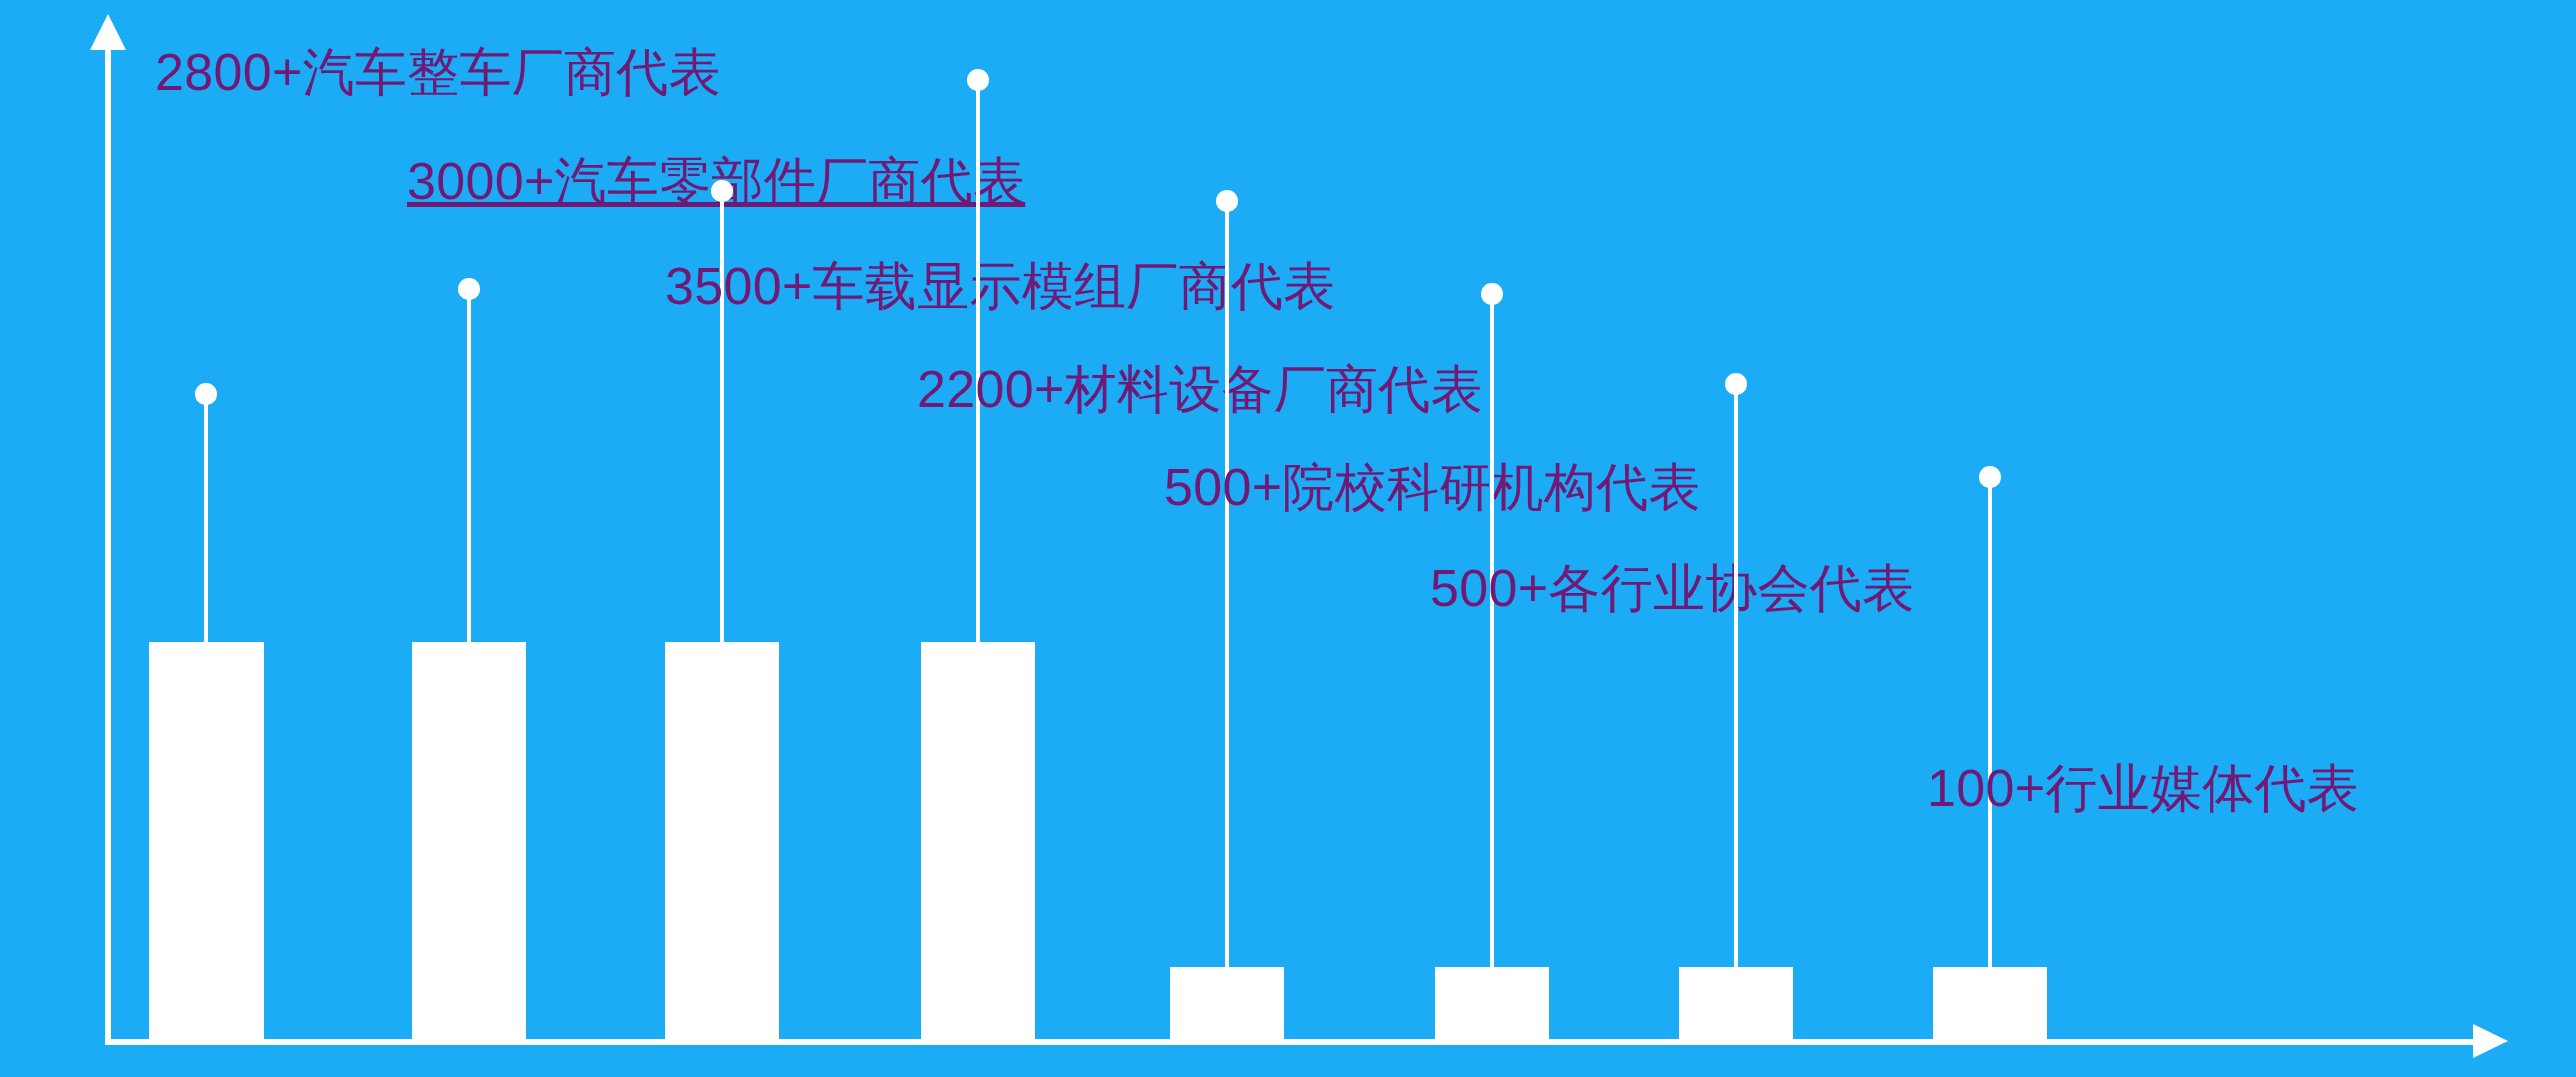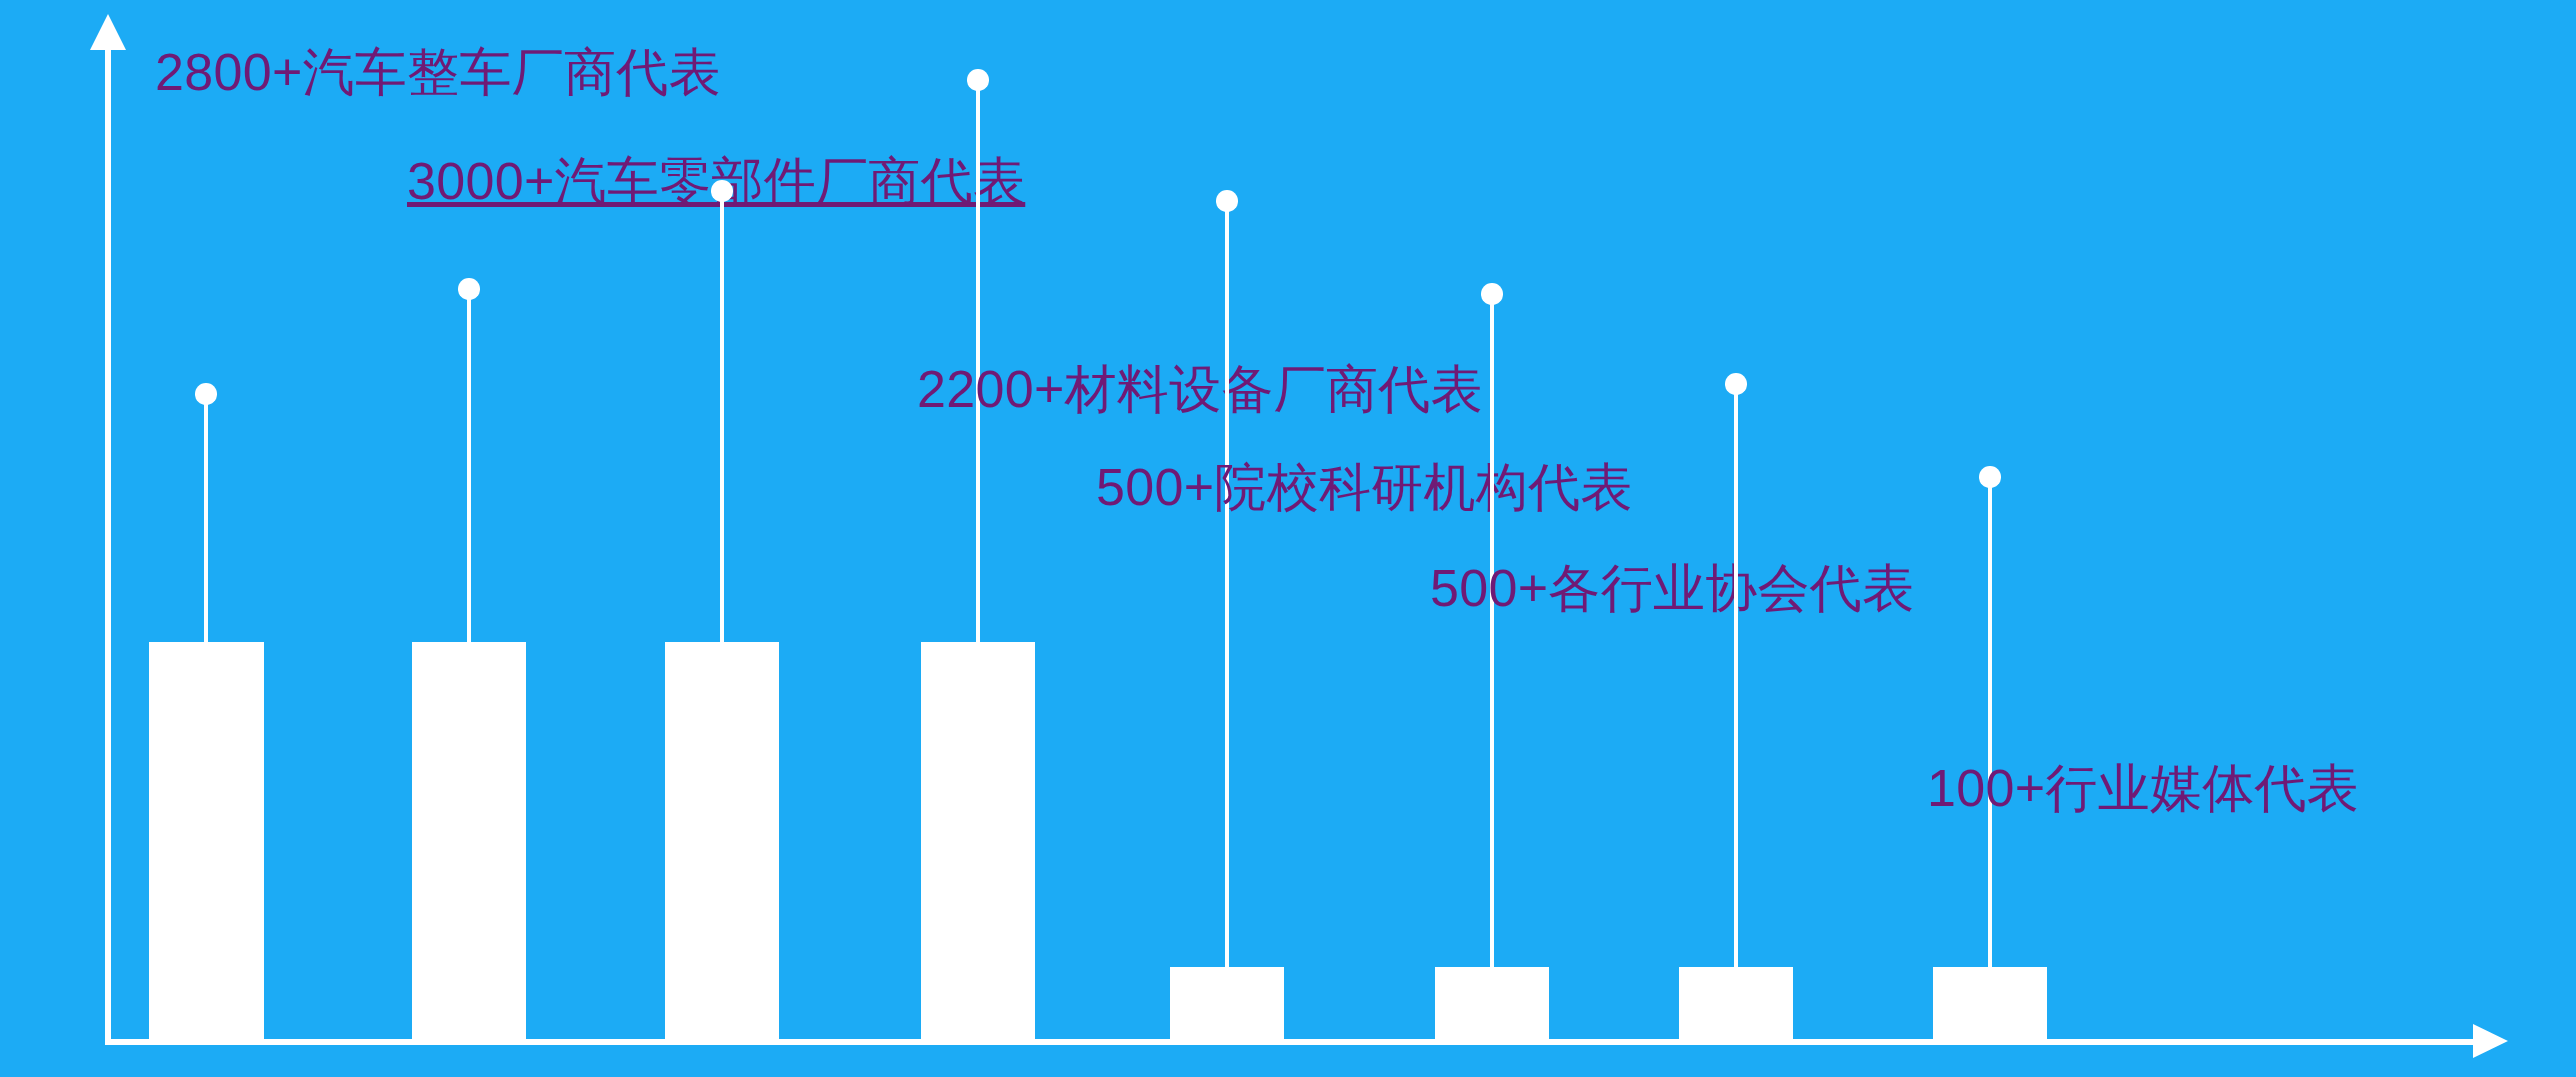--- a/index.html
+++ b/index.html
@@ -115,34 +115,35 @@
     <div class="stem" style="left:55px;bottom:397px;height:353px;"></div>
     <div class="dot" style="left:46px;bottom:739px;"></div>
   </div>
   <div class="label" style="left:407px;top:155px;text-decoration:underline;">3000+汽车零部件厂商代表</div>
 
   <div class="bar-group" style="left:665px;">
     <div class="bar" style="width:114px;height:397px;"></div>
     <div class="stem" style="left:55px;bottom:397px;height:451px;"></div>
     <div class="dot" style="left:46px;bottom:837px;"></div>
   </div>
+  <div class="label" style="left:665px;top:260px;">3500+车载显示模组厂商代表</div>
 
   <div class="bar-group" style="left:921px;">
     <div class="bar" style="width:114px;height:397px;"></div>
     <div class="stem" style="left:55px;bottom:397px;height:562px;"></div>
     <div class="dot" style="left:46px;bottom:948px;"></div>
   </div>
   <div class="label" style="left:917px;top:363px;">2200+材料设备厂商代表</div>
 
   <div class="bar-group" style="left:1170px;">
     <div class="bar" style="width:114px;height:72px;"></div>
     <div class="stem" style="left:55px;bottom:72px;height:765px;"></div>
     <div class="dot" style="left:46px;bottom:827px;"></div>
   </div>
-  <div class="label" style="left:1096px;top:461px;">500+院校科研机构代表</div>
+  <div class="label" style="left:1164px;top:461px;">500+院校科研机构代表</div>
 
   <div class="bar-group" style="left:1435px;">
     <div class="bar" style="width:114px;height:72px;"></div>
     <div class="stem" style="left:55px;bottom:72px;height:672px;"></div>
     <div class="dot" style="left:46px;bottom:734px;"></div>
   </div>
   <div class="label" style="left:1430px;top:562px;">500+各行业协会代表</div>
 
   <div class="bar-group" style="left:1679px;">
     <div class="bar" style="width:114px;height:72px;"></div>

